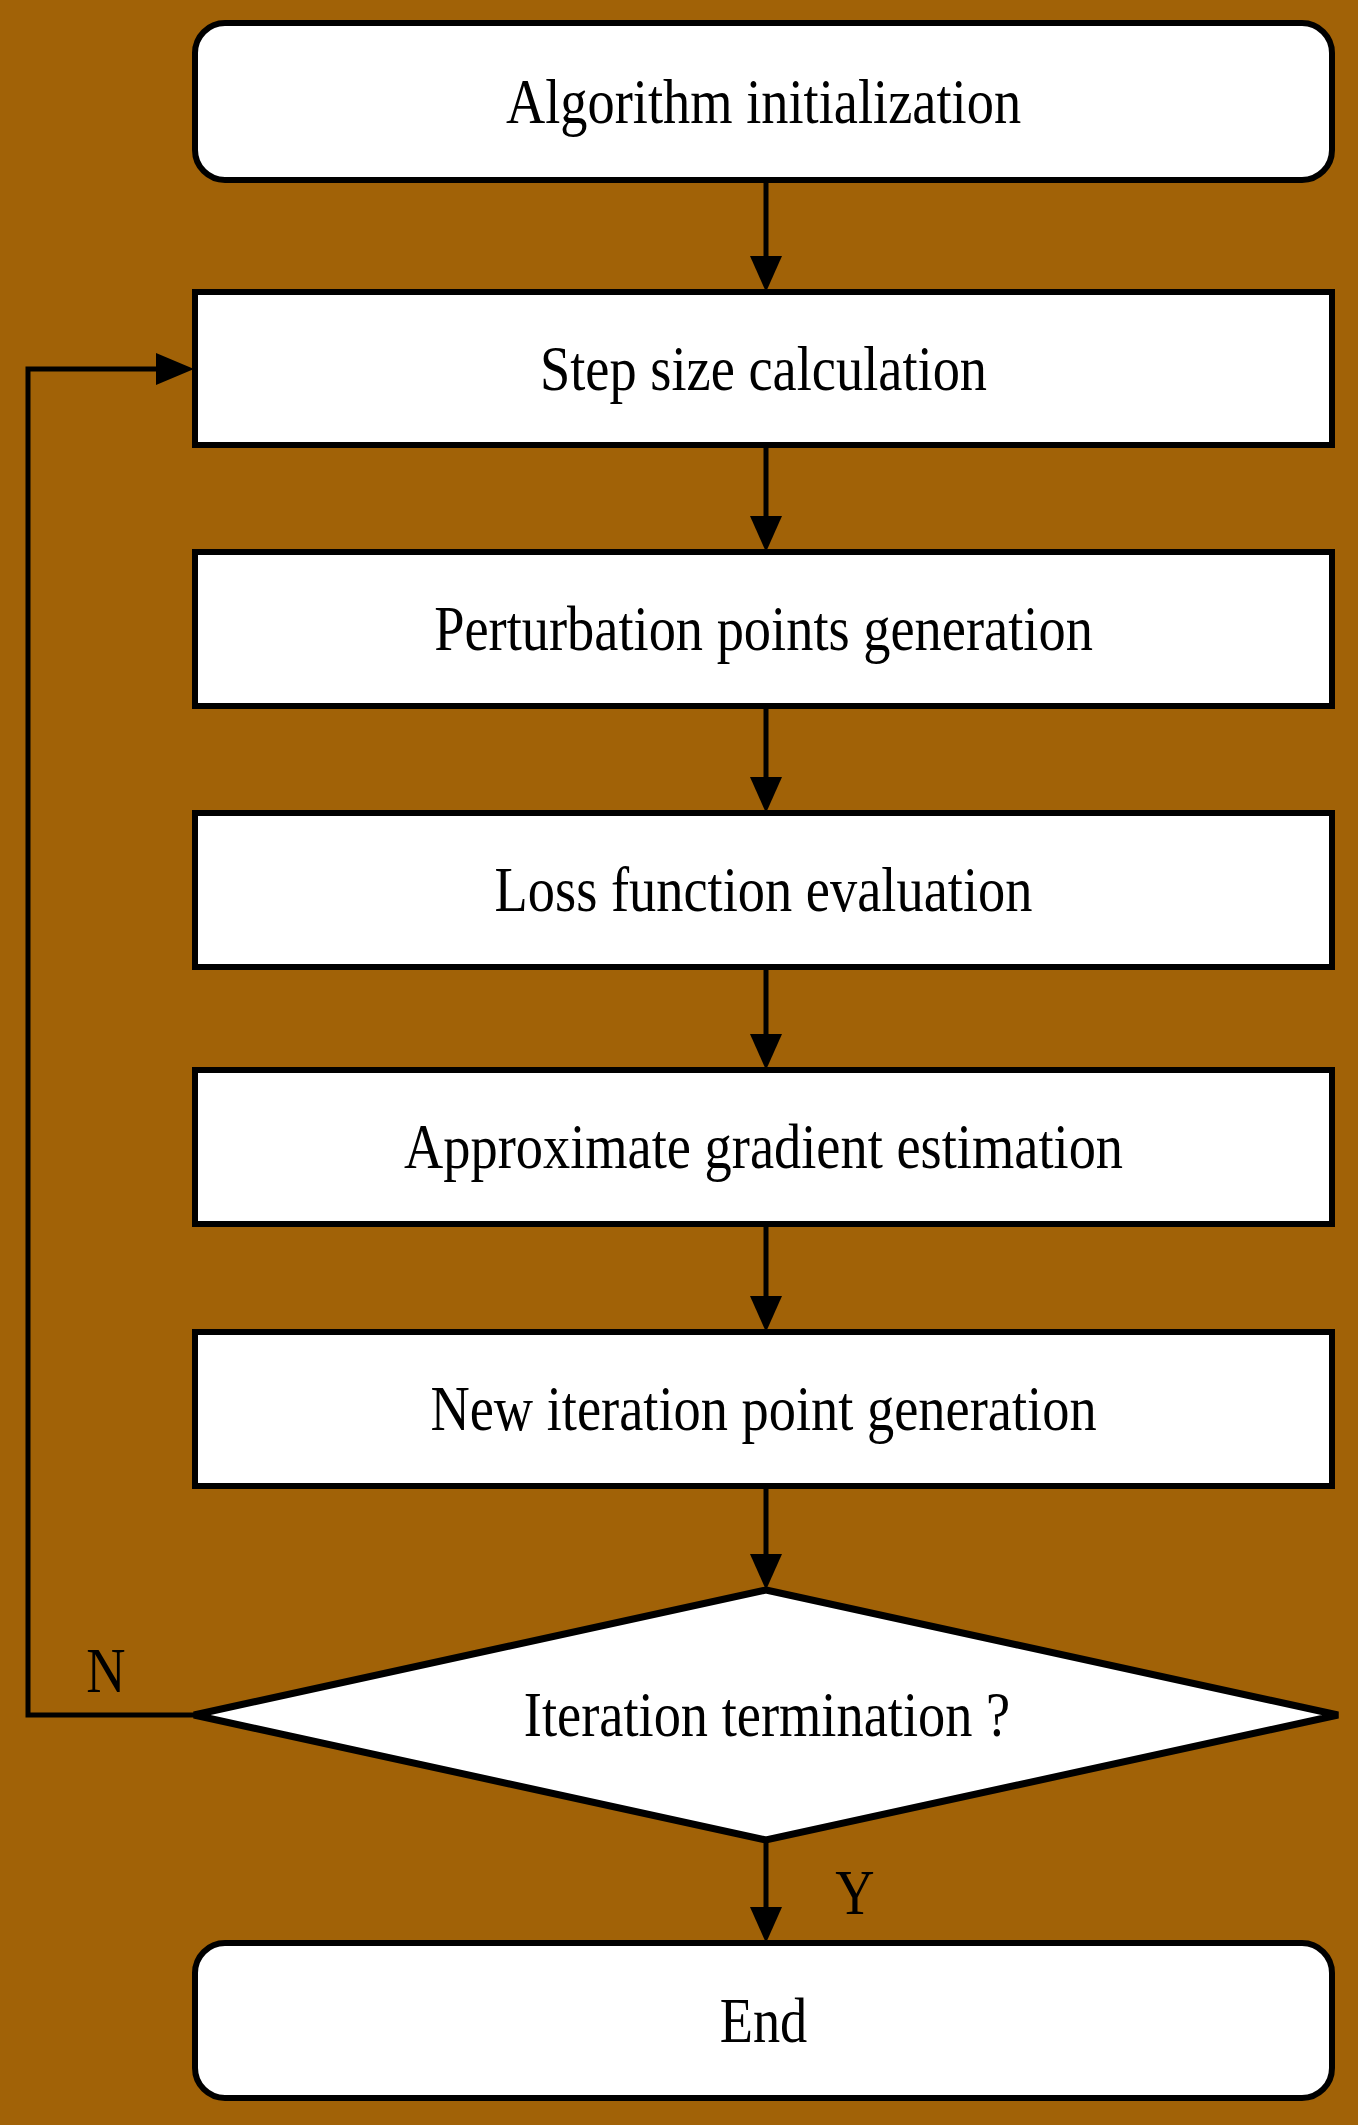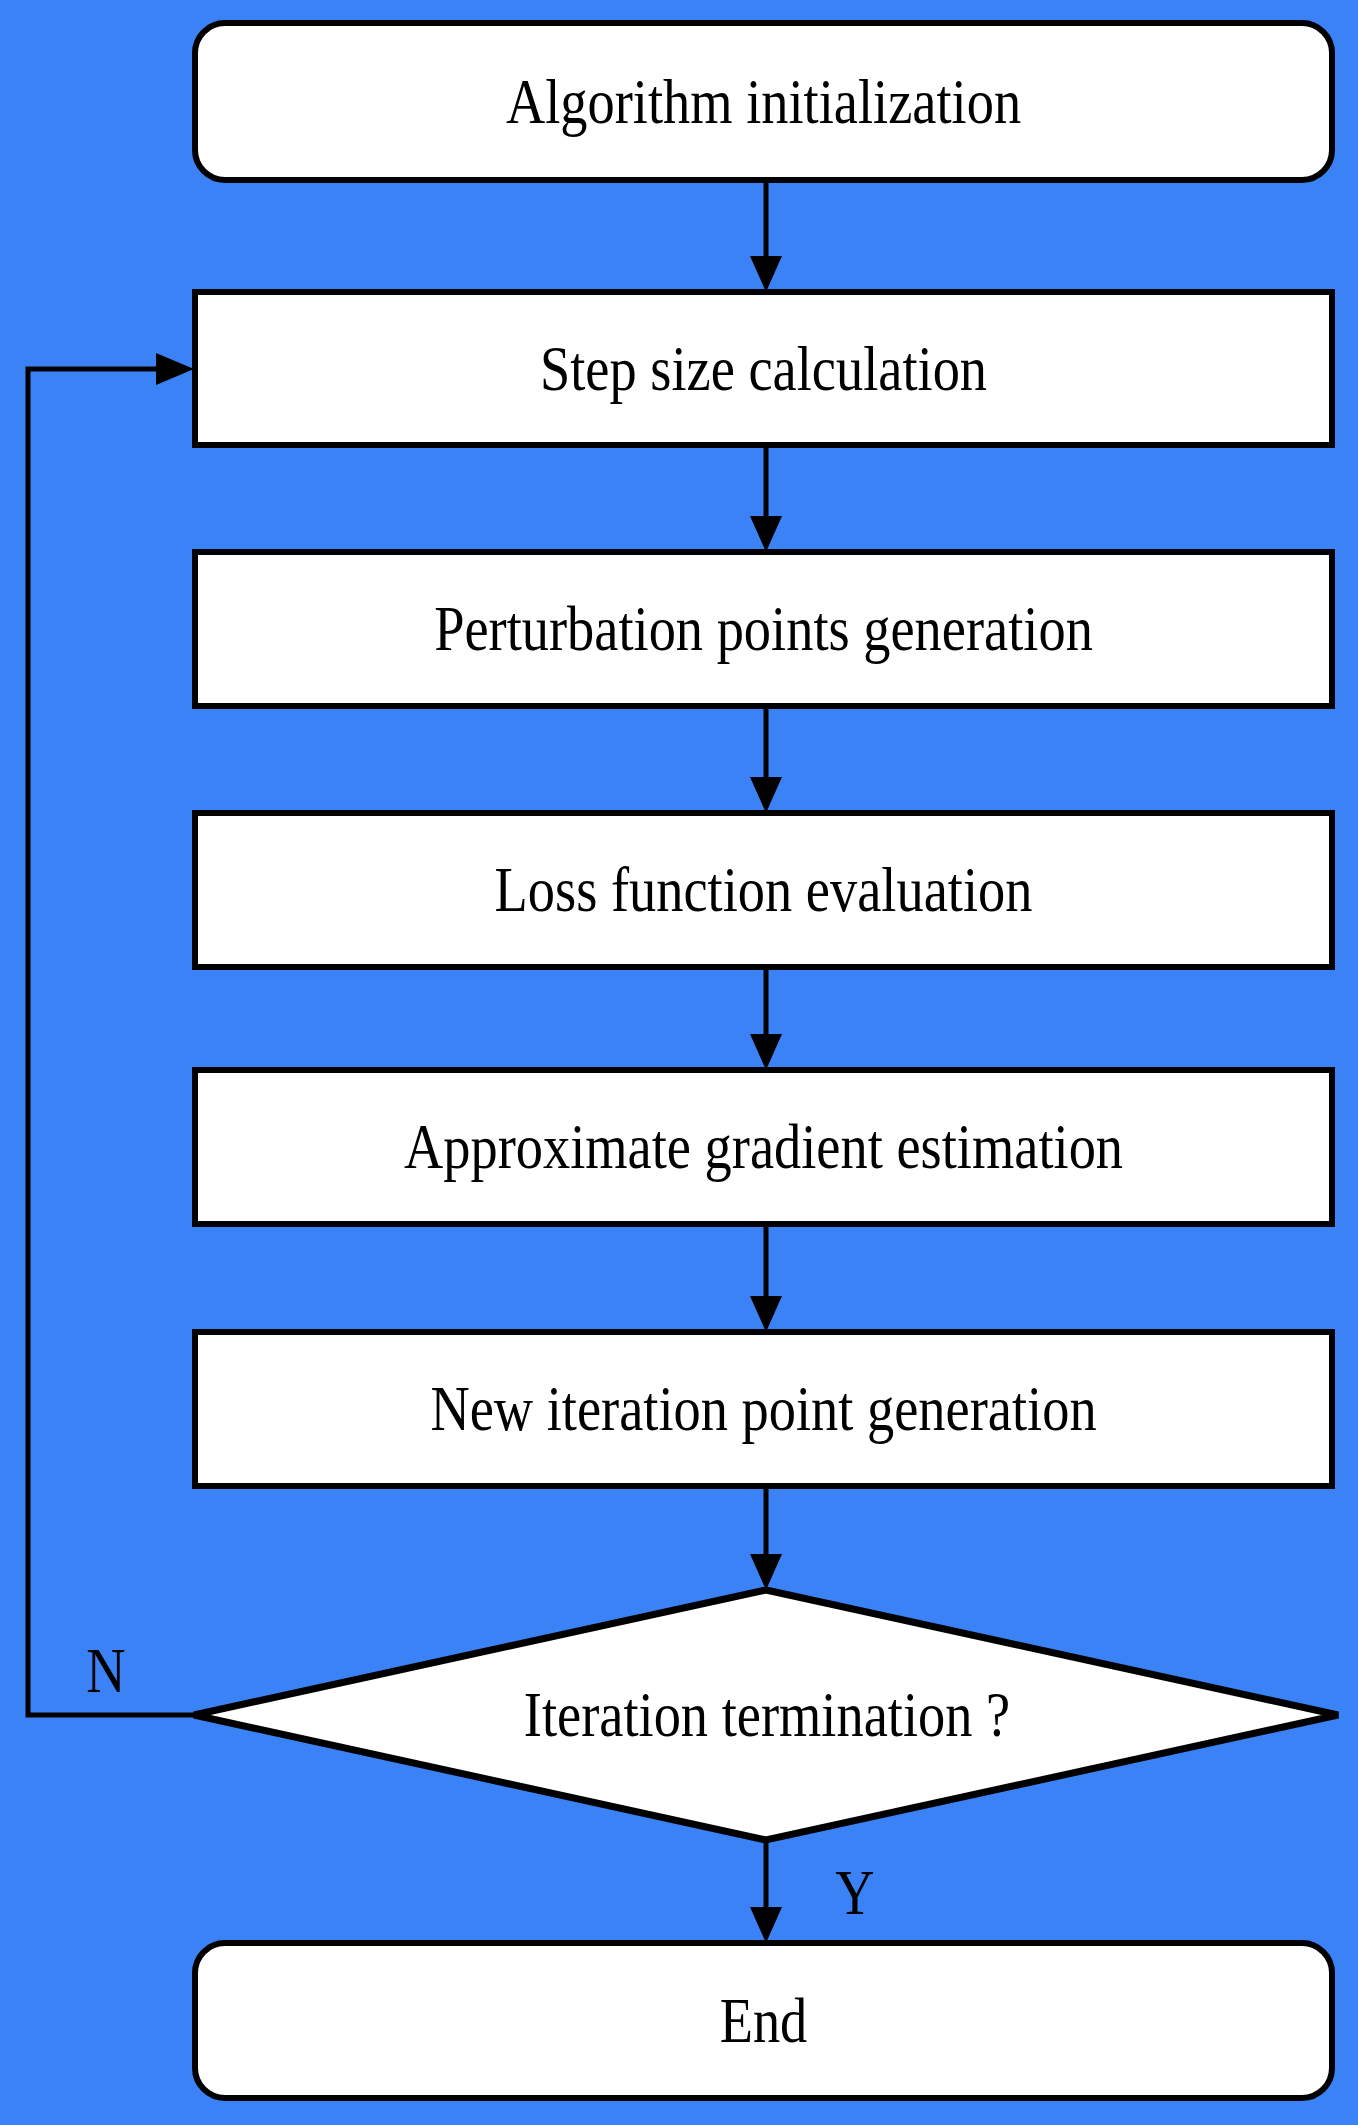--- a/index.html
+++ b/index.html
@@ -4,21 +4,21 @@
 <style>
   html, body {
     margin: 0;
     padding: 0;
     background: #ffffff;
   }
   .canvas {
     position: relative;
     width: 1358px;
     height: 2125px;
-    background: #3b82f6;
+    background: #a16207;
     overflow: hidden;
   }
   .canvas svg {
     position: absolute;
     left: 0;
     top: 0;
   }
   .node-label {
     position: absolute;
     display: flex;

